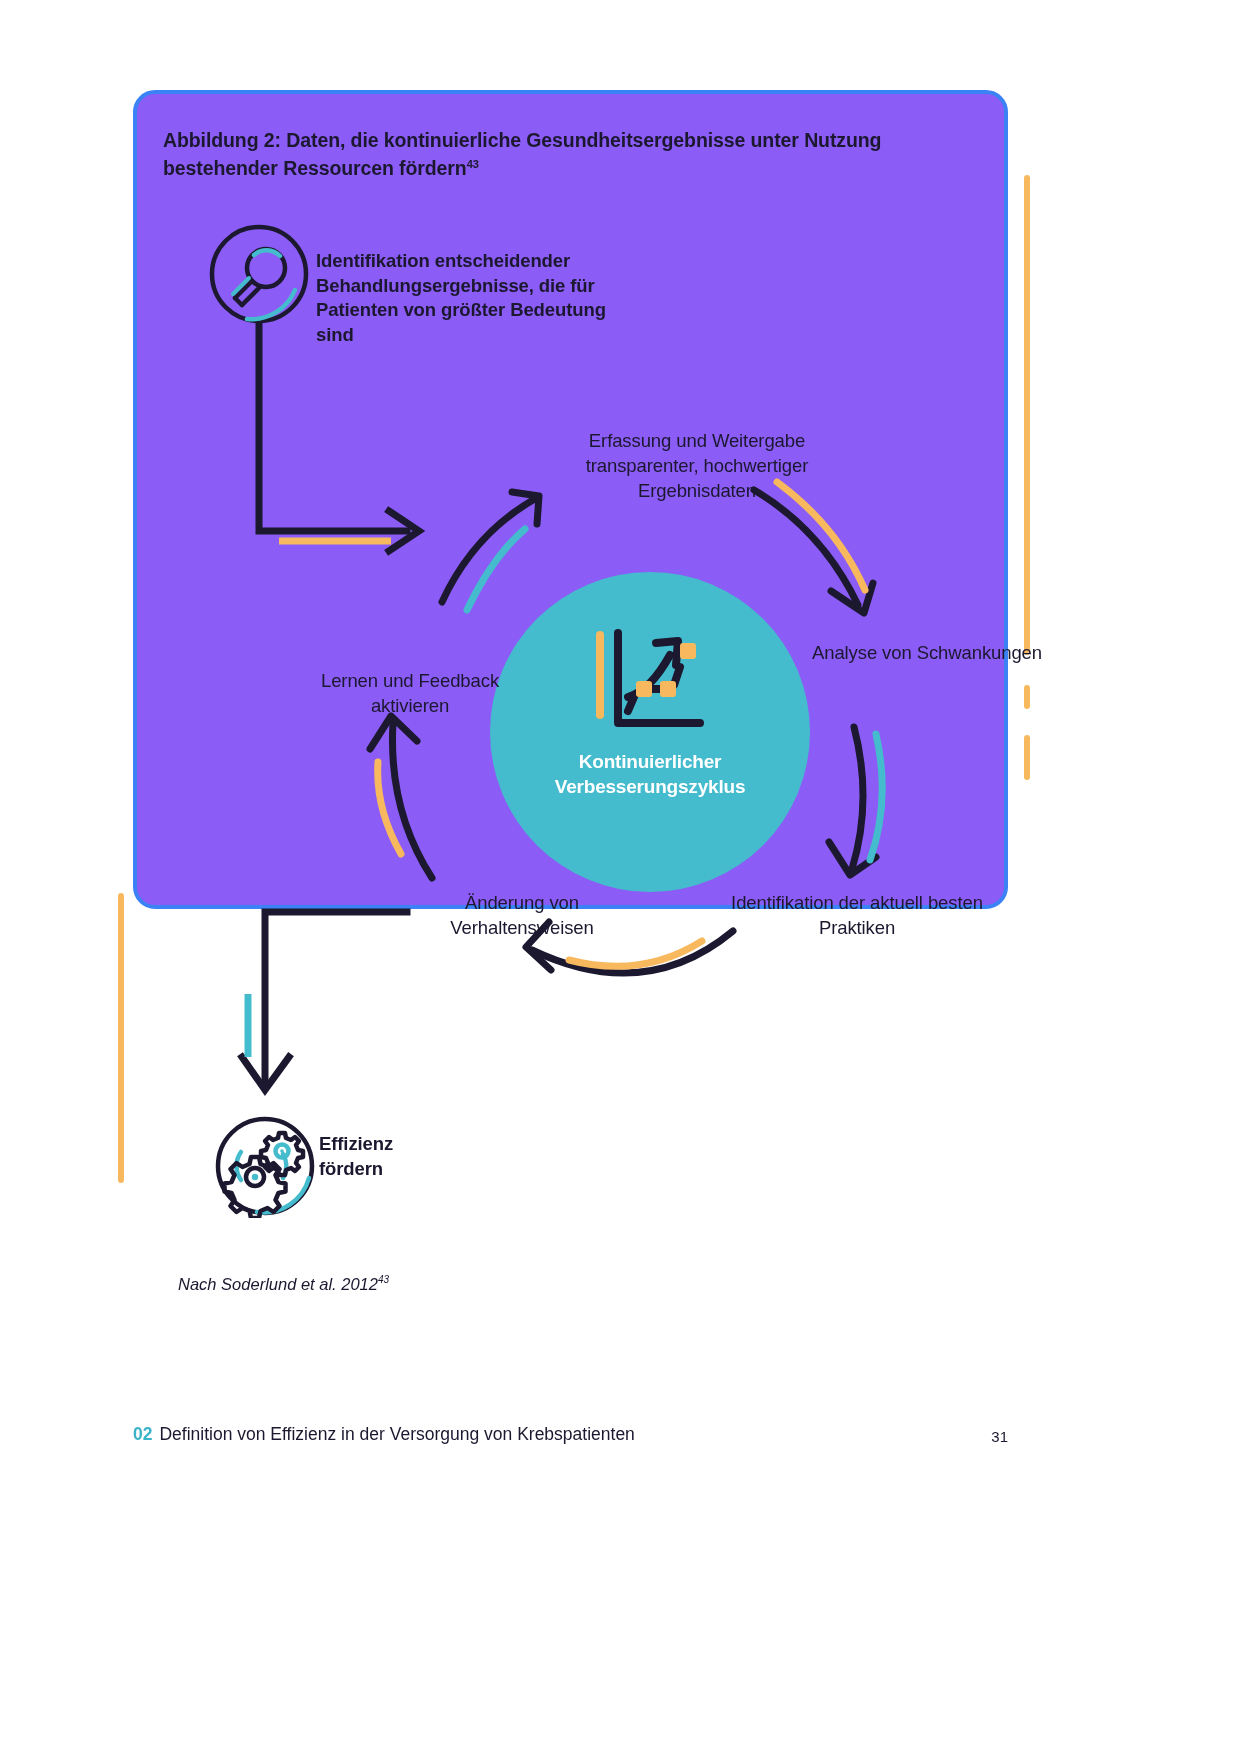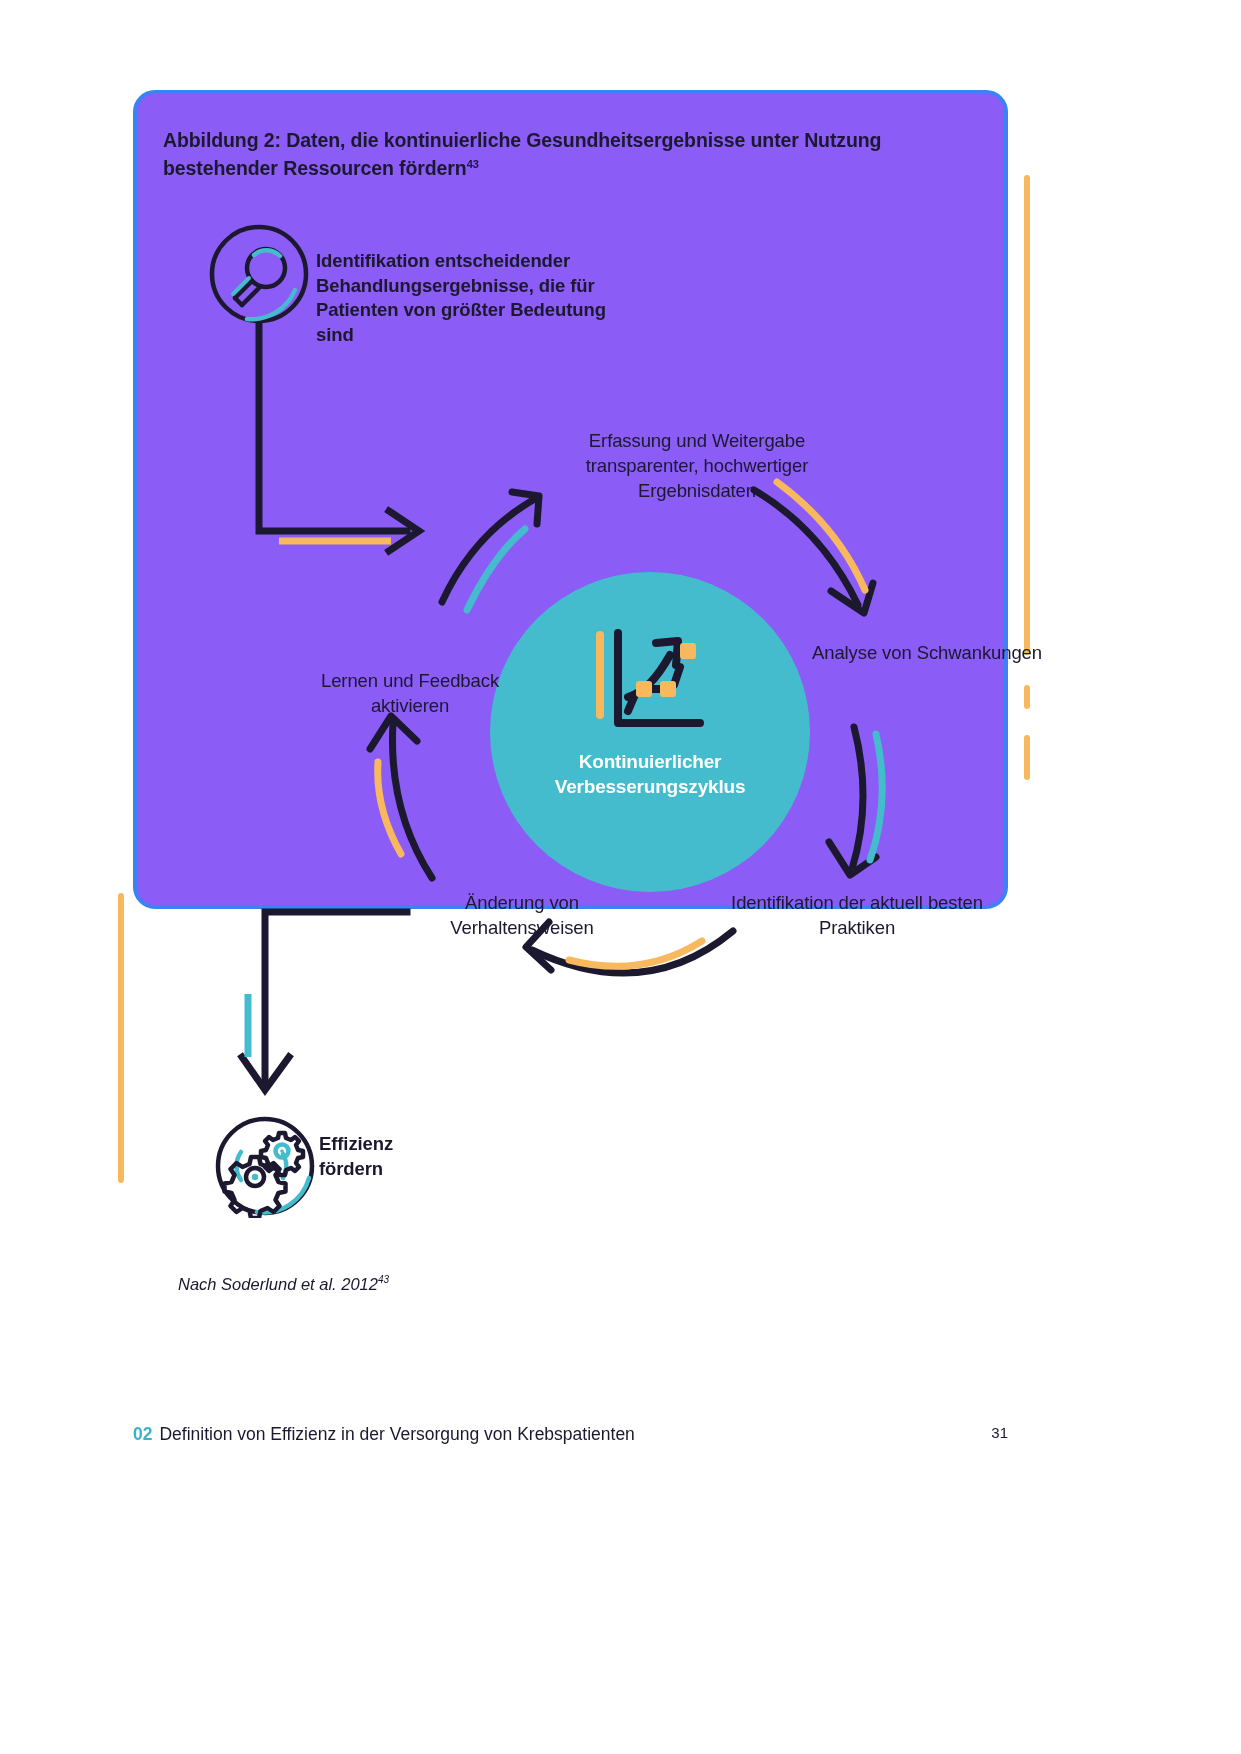--- a/index.html
+++ b/index.html
@@ -108,21 +108,21 @@
     margin-left:45px;
   }
   .caption sup{font-size:10px;vertical-align:super;font-style:italic;}
 
   
   .footer{
     position:absolute;
     left:133px;top:1424px;
     width:875px;
     display:flex;
-    align-items:flex-start;
+    align-items:flex-end;
     font-size:17.5px;
     color:#1b182f;
   }
   .footer-num{color:#39b3c8;font-weight:bold;margin-right:7px;}
   .footer-text{flex:1;}
   .footer-page{font-size:15px;color:#1b182f;}
 </style>
 </head>
 <body>
 

